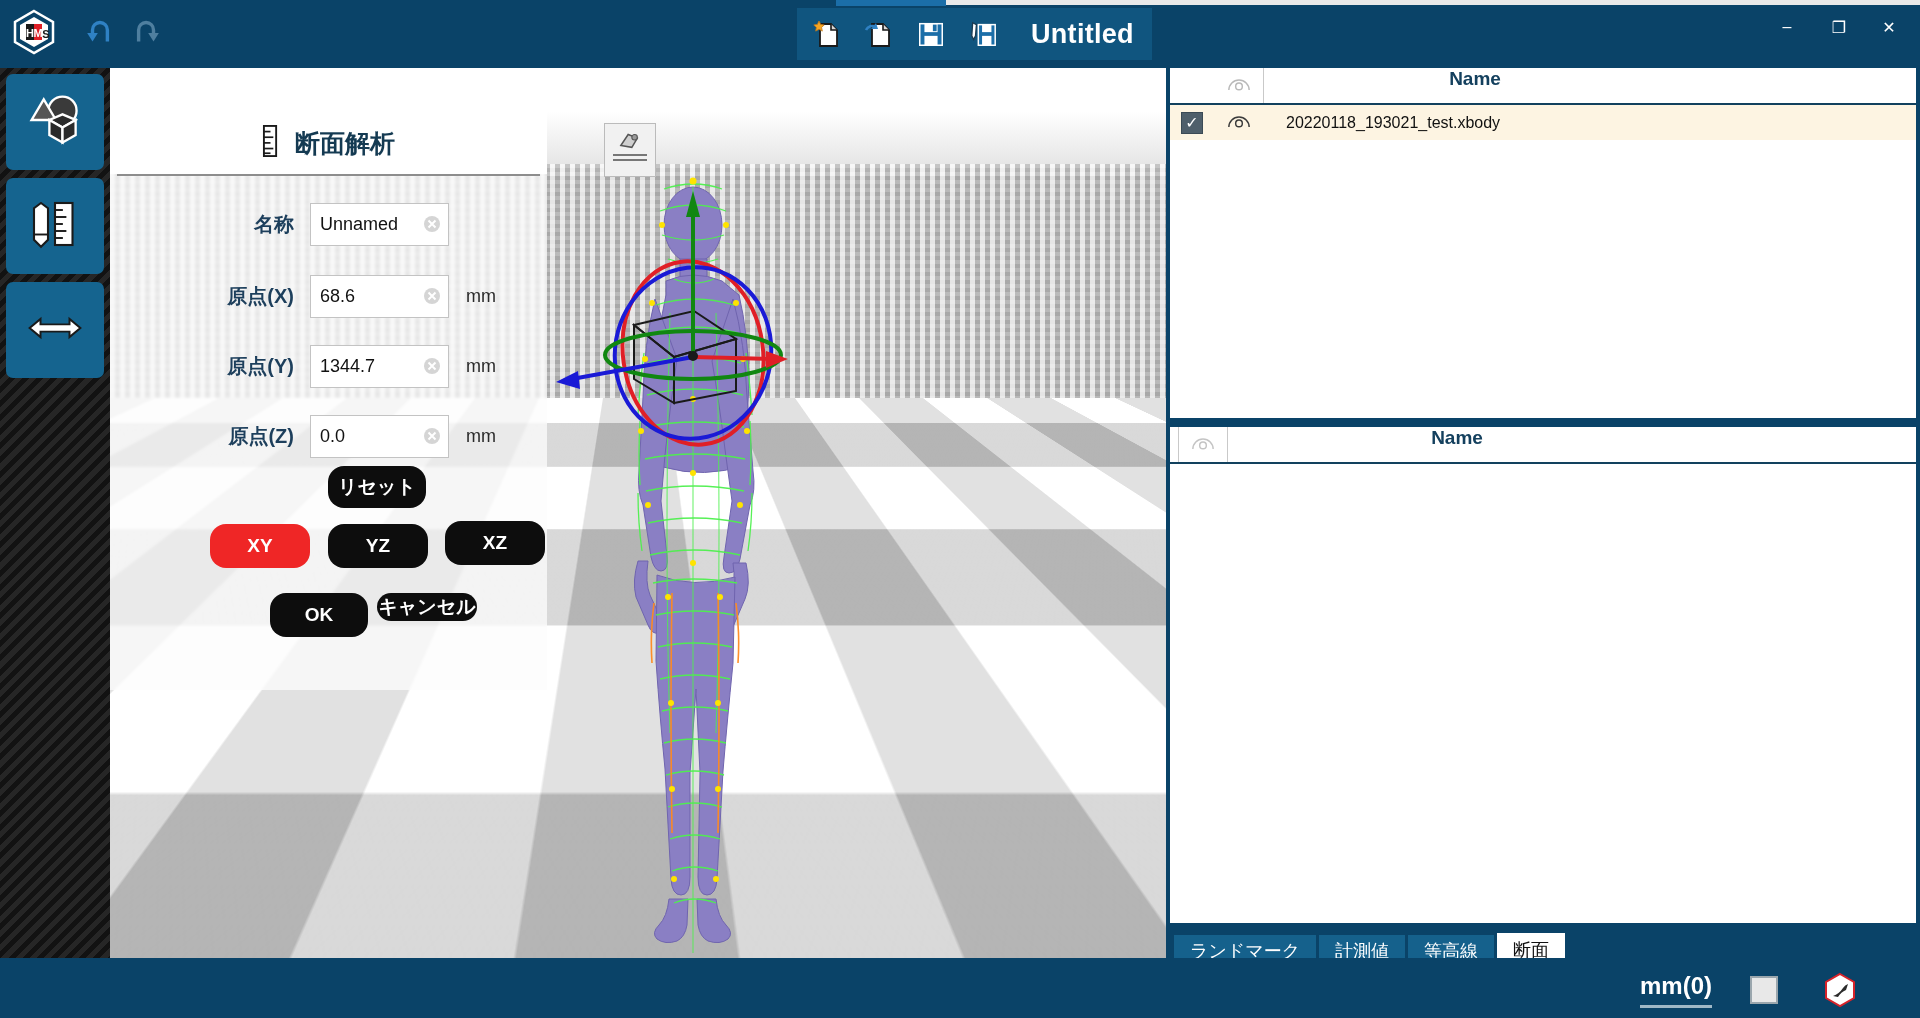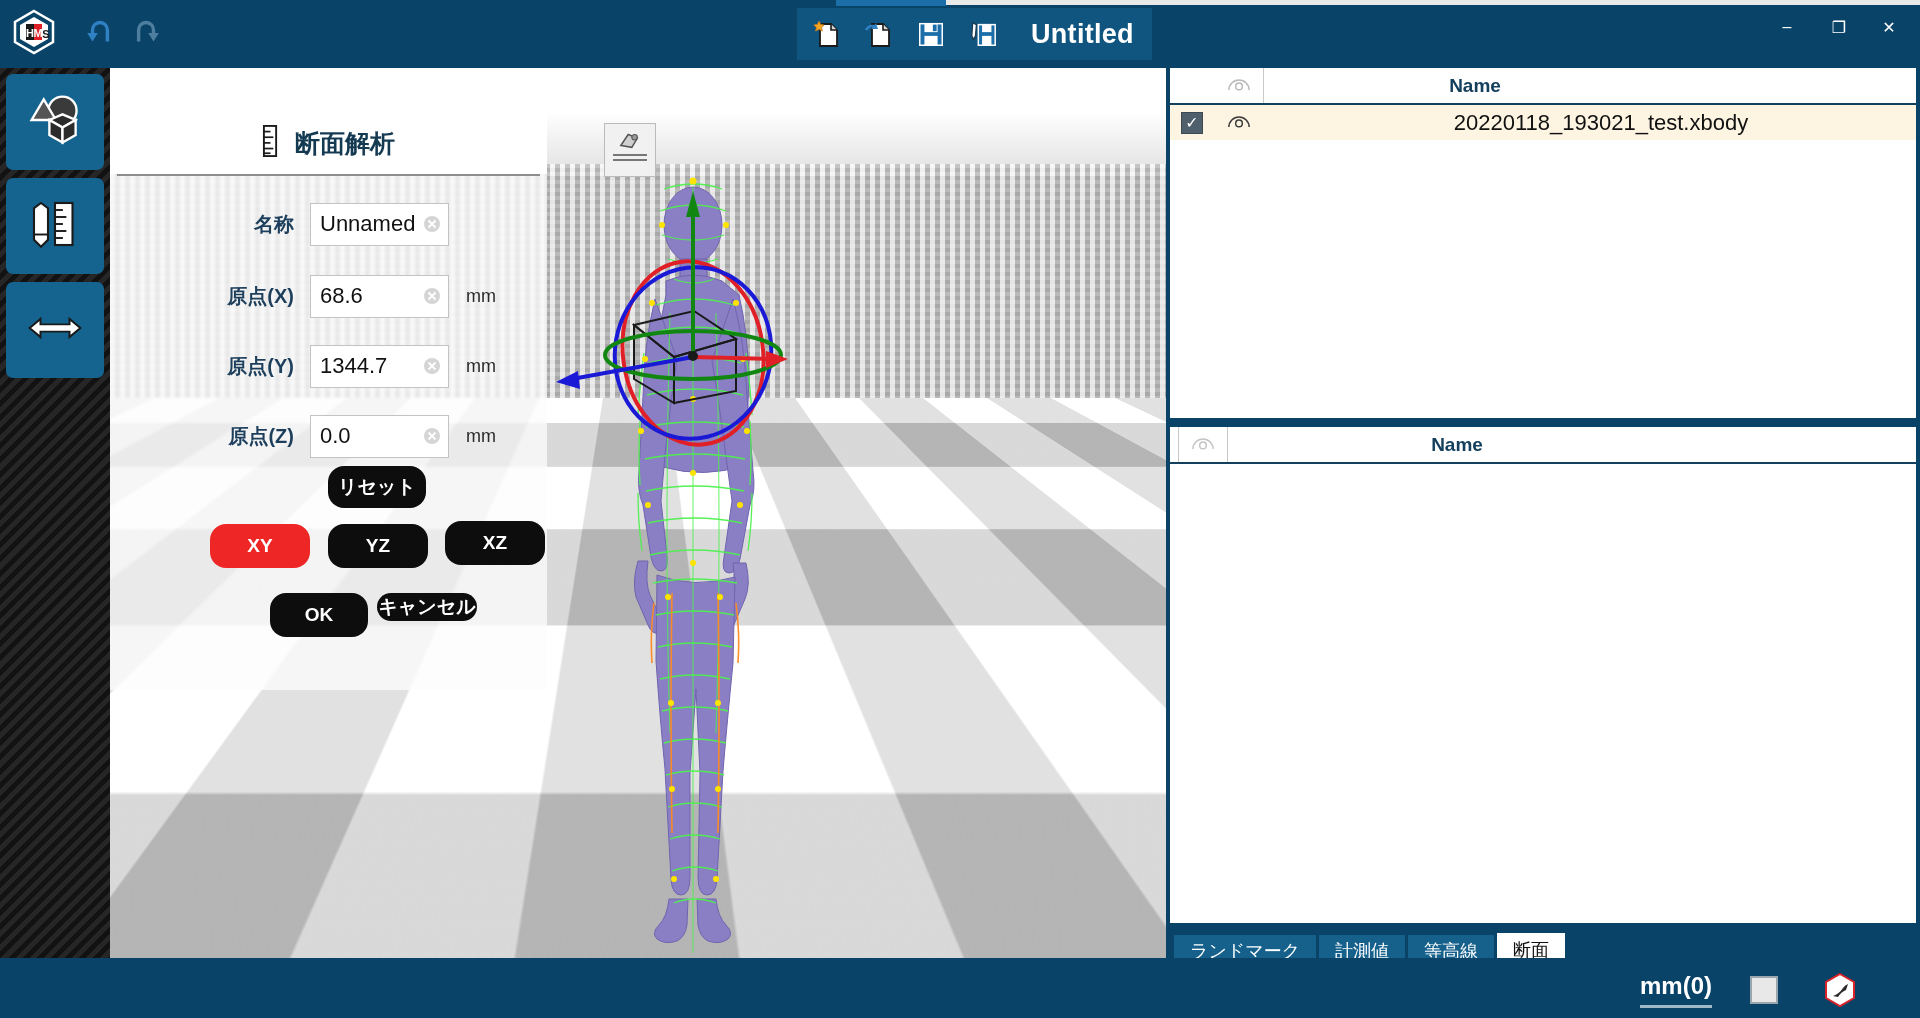--- a/index.html
+++ b/index.html
@@ -148,21 +148,21 @@
   .field-label {
     width: 200px; text-align: right; padding-right: 16px;
     color: #1d3f5c; font-size: 20px; font-weight: bold;
   }
   .field-box {
     position: relative; width: 139px; height: 43px;
     background: #ffffff; border: 1px solid #c3c3c3;
     display: flex; align-items: center;
   }
   .field-box .val {
-    padding-left: 9px; font-size: 22px; color: #111; line-height: 1;
+    padding-left: 9px; font-size: 18px; color: #111; line-height: 1;
   }
   .field-clear {
     position: absolute; right: 6px; top: 50%; transform: translateY(-50%);
     width: 20px; height: 20px; cursor: pointer;
   }
   .field-unit { margin-left: 17px; font-size: 18px; color: #2b2b2b; }
 
   .btn {
     border-radius: 16px; color: #ffffff; font-weight: bold;
     display: flex; align-items: center; justify-content: center;
@@ -181,42 +181,42 @@
     position: absolute; left: 1166px; top: 68px; width: 754px; height: 890px;
     background: #0a4368;
   }
   .list-box { position: absolute; left: 4px; width: 746px; background: #ffffff; }
   #list-top { top: 0px; height: 350px; }
   #list-bottom { top: 359px; height: 496px; }
 
   .list-head {
     position: relative; width: 100%; height: 37px;
     border-bottom: 2px solid #12415e;
-    display: flex; align-items: center;
+    display: flex; align-items: flex-start;
   }
   .lh-check { width: 44px; height: 100%; }
   .lh-eye { width: 50px; height: 100%; display: flex; align-items: center; justify-content: center;
             border-right: 1px solid #c9c9c9; }
   .lh-eye.left-div { border-left: 1px solid #c9c9c9; }
   .lh-name { flex: 1; text-align: center; color: #14405e; font-size: 19px; font-weight: bold; }
   .lh-name.shift { padding-right: 230px; }
 
   .list-row {
     position: relative; width: 100%; height: 35px;
     background: #fdf4e2;
     display: flex; align-items: center;
   }
   .row-check { width: 44px; display: flex; align-items: center; justify-content: center; }
   .chk {
     width: 22px; height: 22px; background: #4f5f6b; border: 1px solid #3b4a55;
     display: flex; align-items: center; justify-content: center;
     color: #fff; font-size: 16px; cursor: pointer;
   }
   .row-eye { width: 50px; display: flex; align-items: center; justify-content: center; cursor: pointer; }
-  .row-name { flex: 1; padding-left: 22px; font-size: 22px; color: #111; text-align: center; }
+  .row-name { flex: 1; padding-left: 22px; font-size: 16px; color: #111; }
 
   
   #tabs {
     position: absolute; left: 8px; top: 865px; height: 33px;
     display: flex; align-items: flex-end; gap: 3px;
   }
   .tab {
     height: 31px; padding: 0 16px;
     background: #15618c; color: #ffffff; font-size: 18px;
     display: flex; align-items: center; cursor: pointer;

